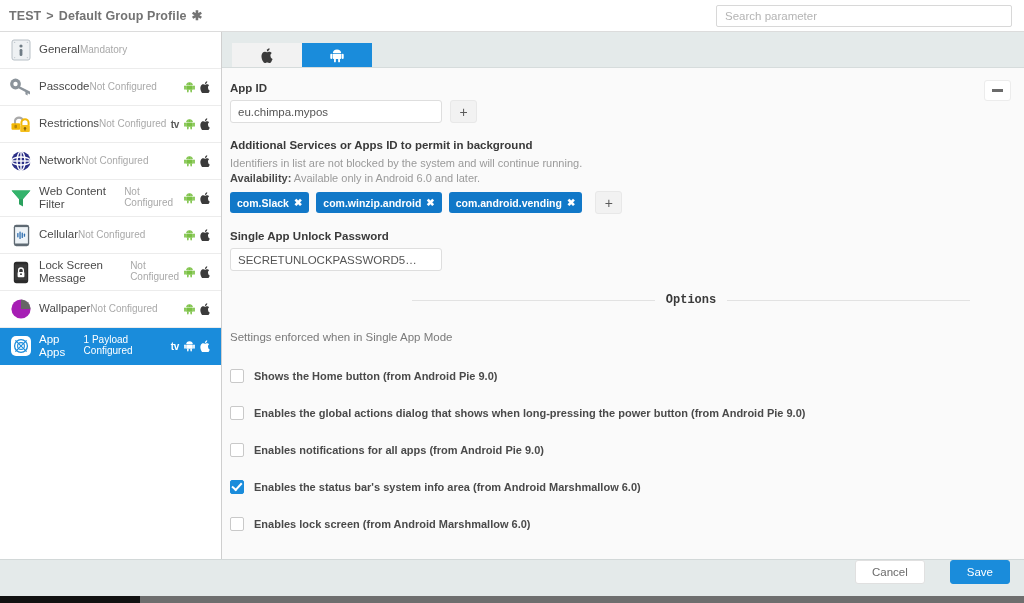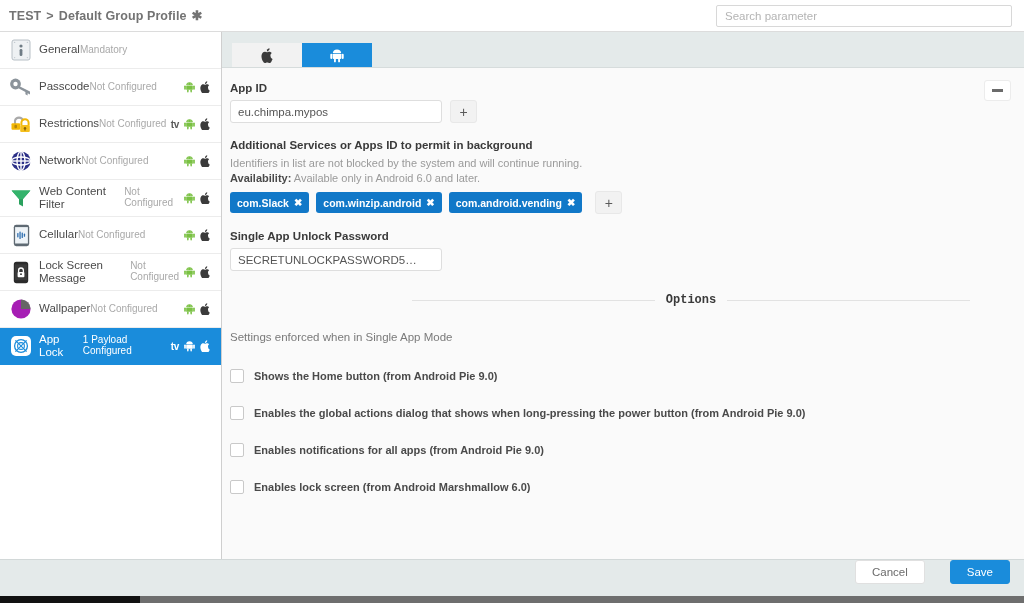--- a/index.html
+++ b/index.html
@@ -606,21 +606,21 @@
         <span class="side-icon">
           <svg width="22" height="22" viewBox="0 0 22 22">
             <rect x="1" y="1" width="20" height="20" rx="5" fill="#ffffff"></rect>
             <circle cx="11" cy="11" r="6.4" fill="none" stroke="#1a8cdb" stroke-width="1.3"></circle>
             <circle cx="11" cy="11" r="3.4" fill="none" stroke="#1a8cdb" stroke-width="1.1"></circle>
             <line x1="5.4" y1="5.4" x2="16.6" y2="16.6" stroke="#1a8cdb" stroke-width="1.1"></line>
             <line x1="16.6" y1="5.4" x2="5.4" y2="16.6" stroke="#1a8cdb" stroke-width="1.1"></line>
           </svg>
         </span>
         <span class="side-text">
-          <span class="side-title">App Lock</span>
+          <span class="side-title">App Apps</span>
           <span class="side-sub">1 Payload Configured</span>
         </span>
         <span class="side-badges">
           <span class="badge-tv">tv</span>
           <svg class="badge-ico" viewBox="0 0 12 13">
             <path d="M6 1.2c-2.2 0-3.6 1.4-3.6 3.1h7.2C9.6 2.6 8.2 1.2 6 1.2z" fill="#ffffff"></path>
             <rect x="2.4" y="4.9" width="7.2" height="4.6" rx="0.6" fill="#ffffff"></rect>
             <rect x="0.2" y="4.9" width="1.8" height="4.6" rx="0.9" fill="#ffffff"></rect>
             <rect x="10" y="4.9" width="1.8" height="4.6" rx="0.9" fill="#ffffff"></rect>
             <rect x="3.4" y="9.2" width="1.6" height="3.2" rx="0.8" fill="#ffffff"></rect>
@@ -714,20 +714,24 @@
           </div>
           <div class="check-row">
             <span class="cbox"></span>
             <span class="check-label">Enables the global actions dialog that shows when long-pressing the power button (from Android Pie 9.0)</span>
           </div>
           <div class="check-row">
             <span class="cbox"></span>
             <span class="check-label">Enables notifications for all apps (from Android Pie 9.0)</span>
           </div>
           <div class="check-row">
+            <span class="cbox checked"></span>
+            <span class="check-label">Enables the status bar's system info area (from Android Marshmallow 6.0)</span>
+          </div>
+          <div class="check-row">
             <span class="cbox"></span>
             <span class="check-label">Enables lock screen (from Android Marshmallow 6.0)</span>
           </div>
         </div>
 
       </div>
     </div>
   </div>
 
   <div class="footer">

